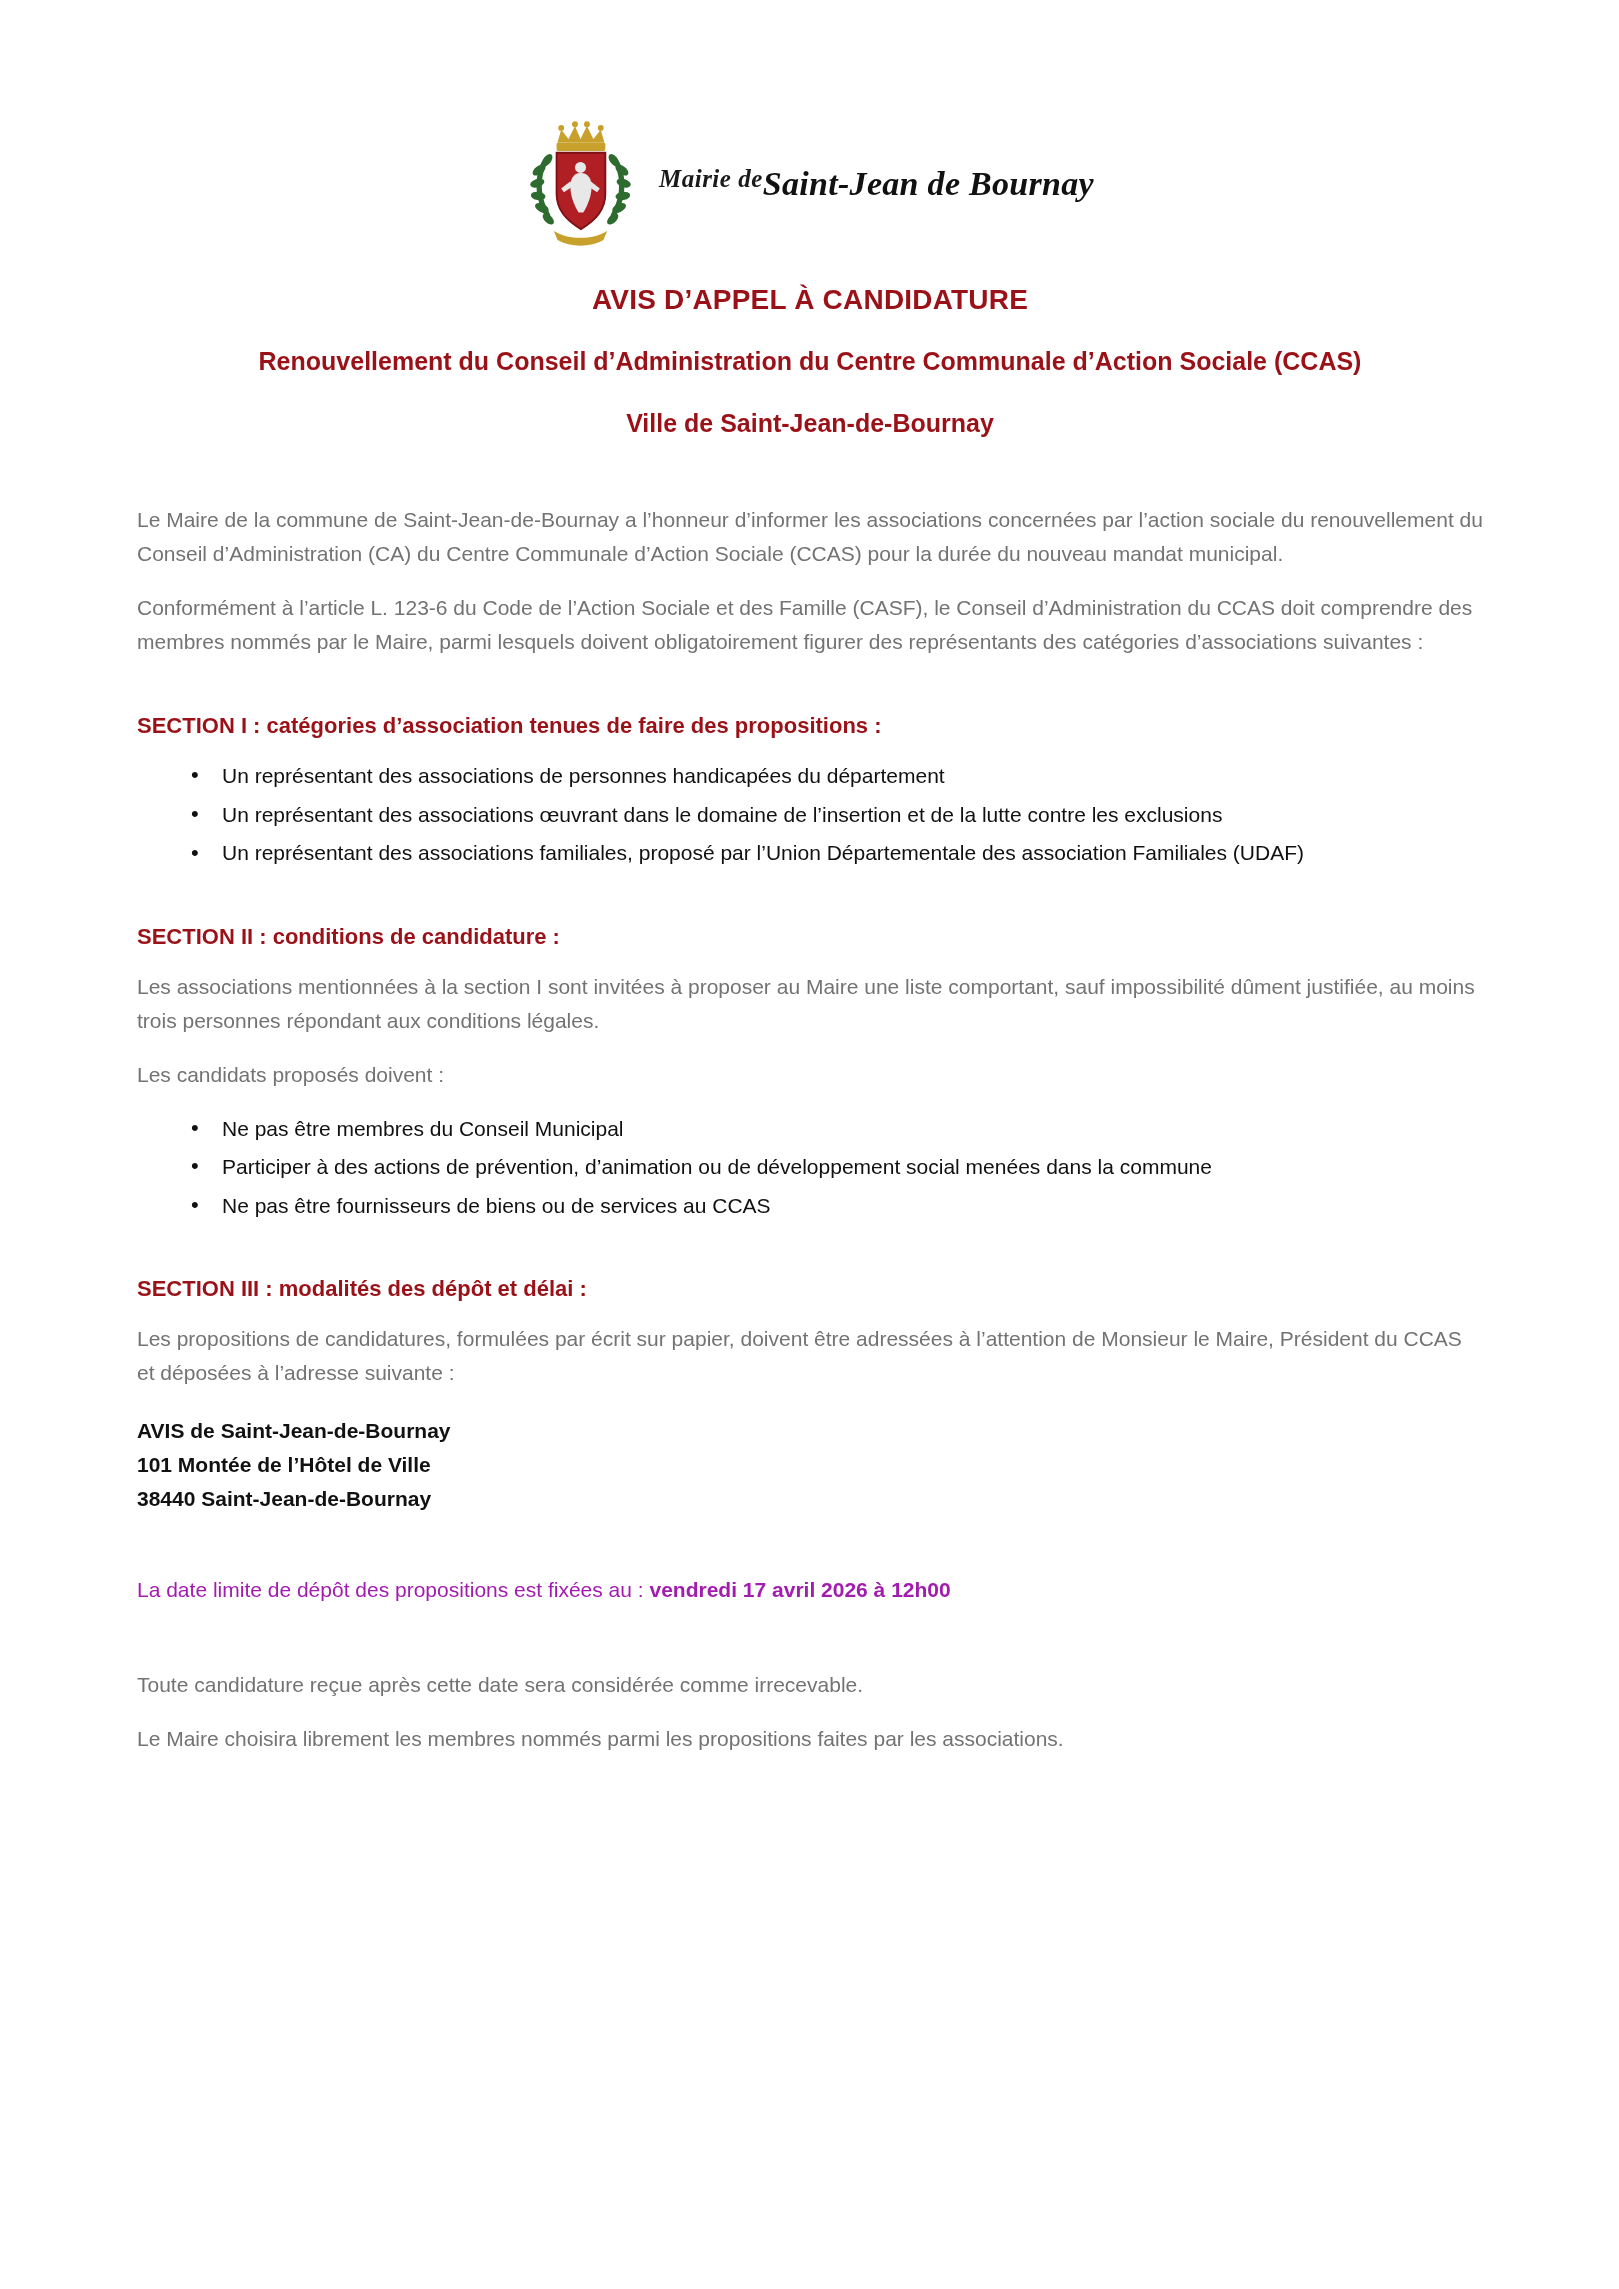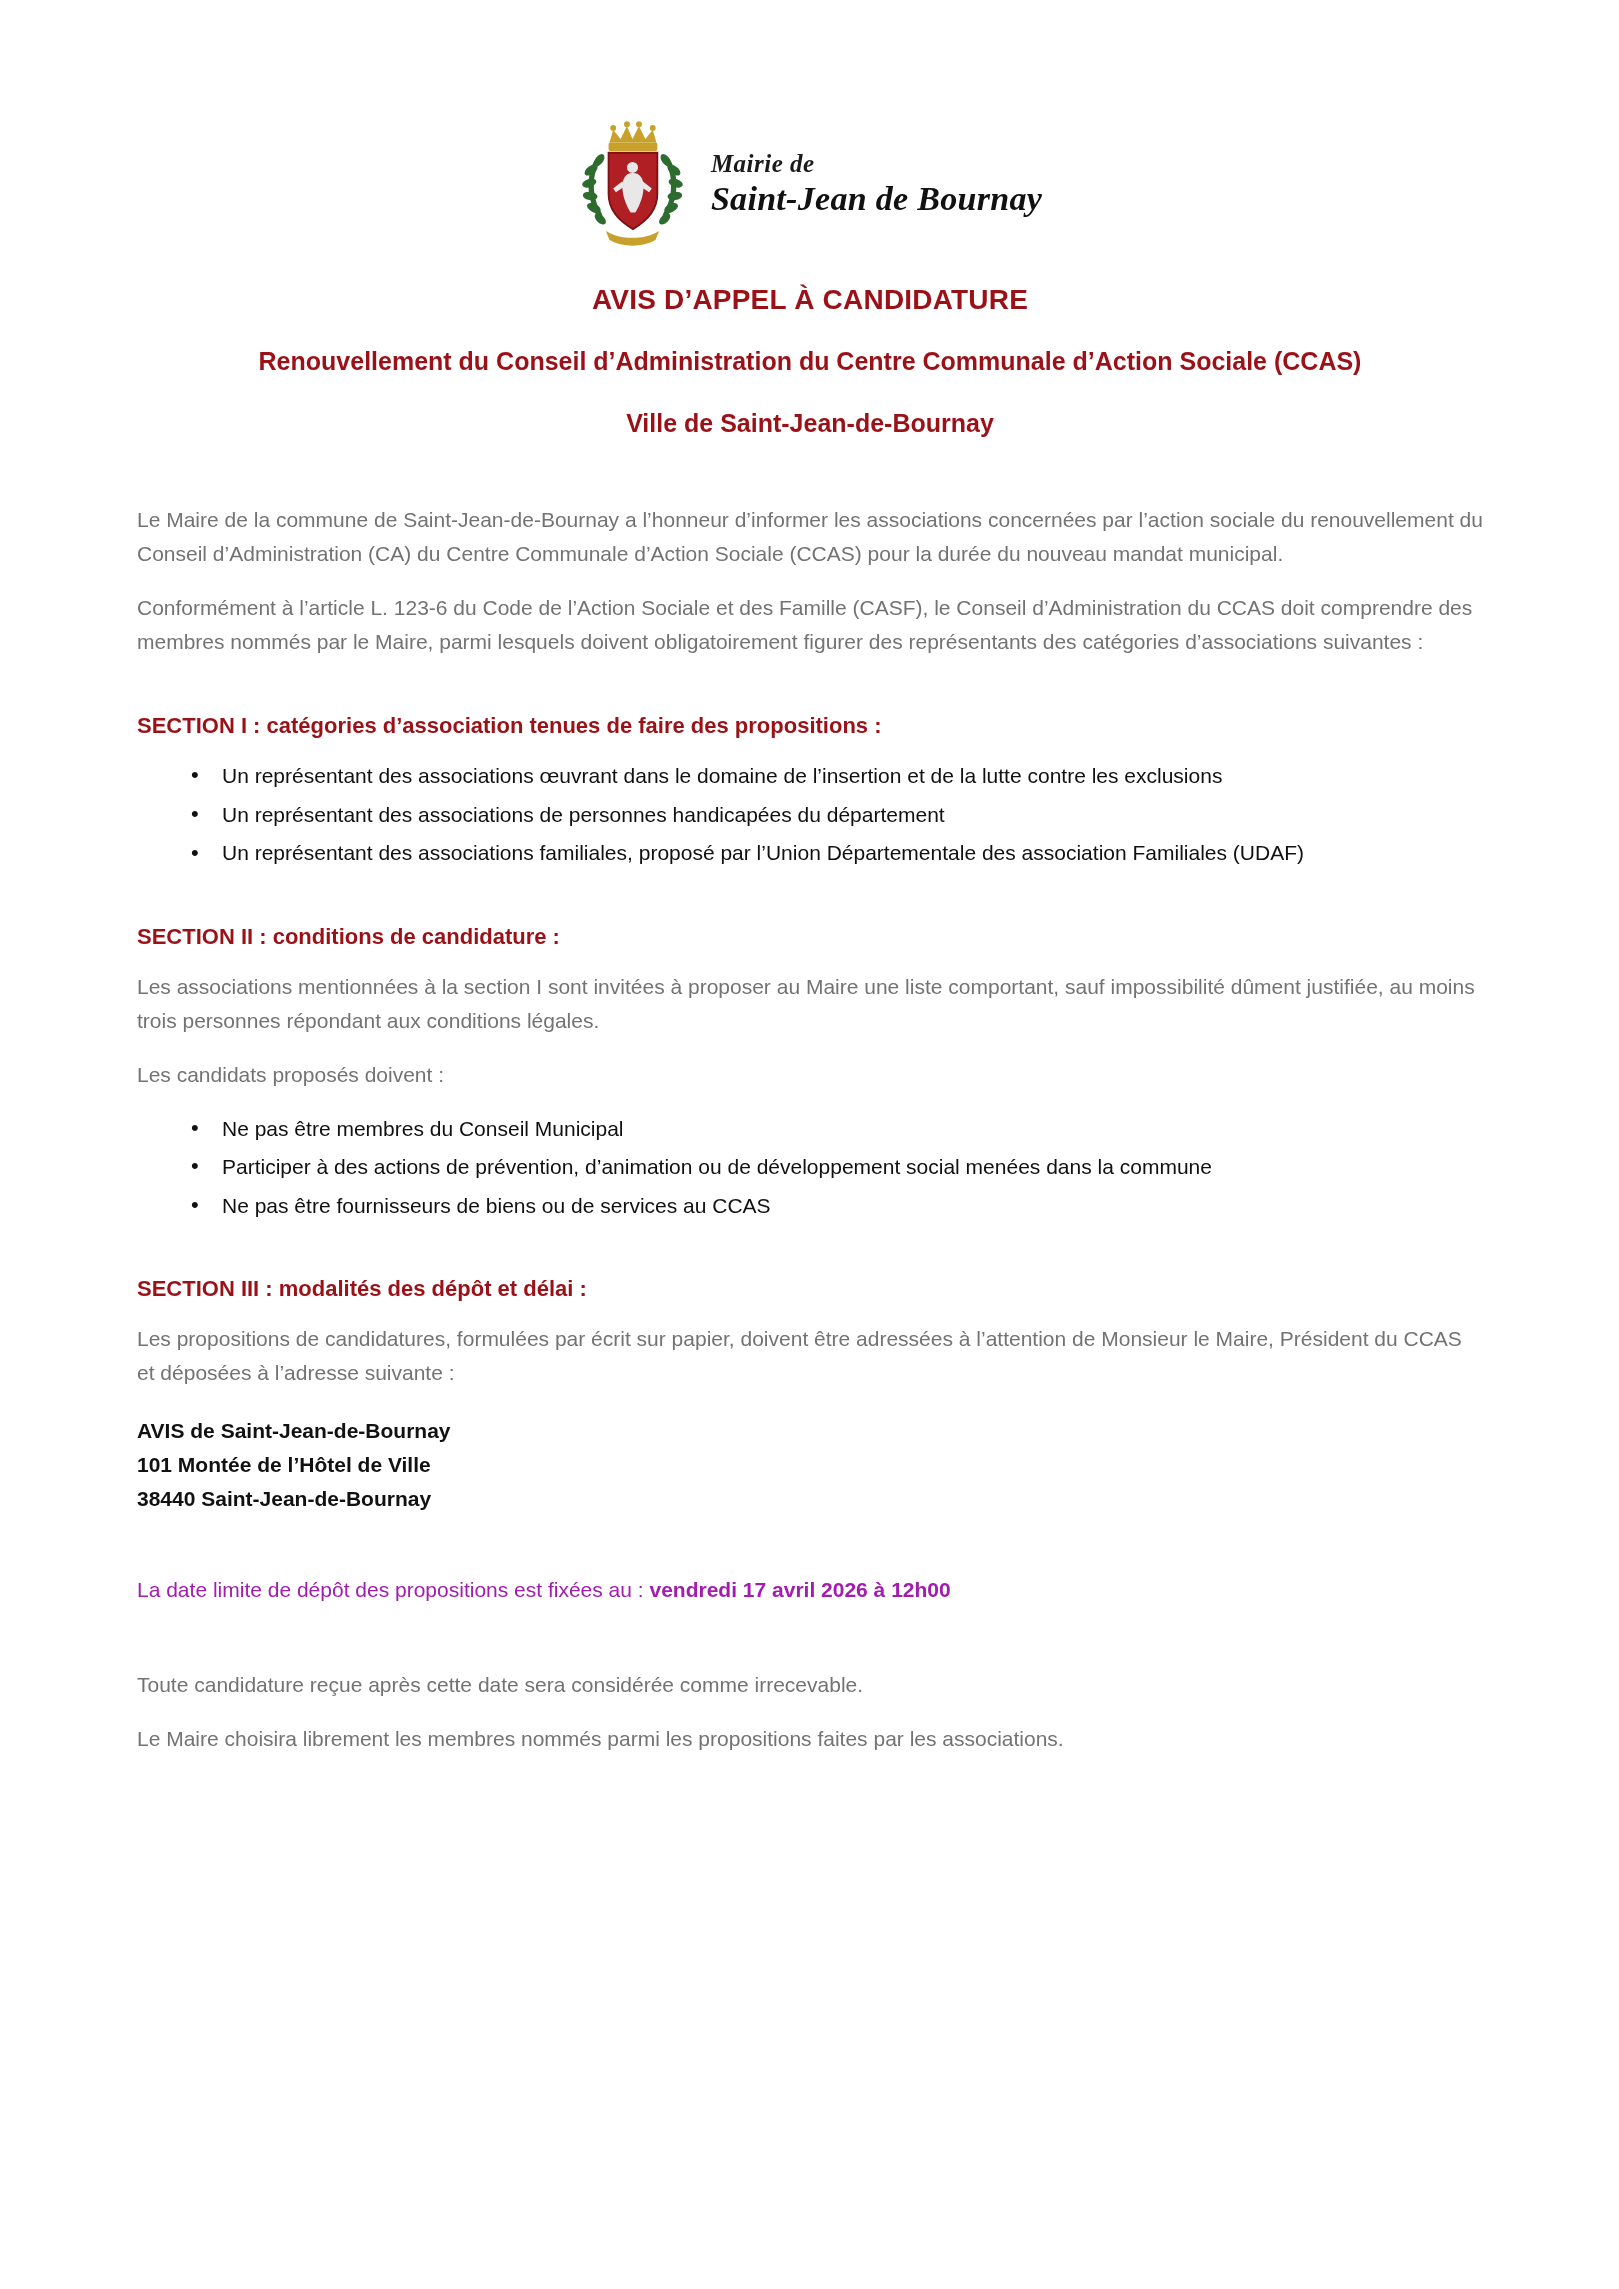--- a/index.html
+++ b/index.html
@@ -32,21 +32,20 @@
   }
   .crest {
     width: 109px;
     height: 138px;
     position: relative;
     flex: 0 0 auto;
   }
   .crest svg { display: block; }
   .lh-text {
     display: flex;
-    flex-direction: column;
     justify-content: center;
     line-height: 1.05;
   }
   .lh-small {
     font-family: "Liberation Serif", serif;
     font-style: italic;
     font-weight: bold;
     font-size: 25px;
     color: #1a1a1a;
     letter-spacing: 0.5px;
@@ -205,22 +204,22 @@
   <h2 class="doc-subtitle">Renouvellement du Conseil d’Administration du Centre Communale d’Action Sociale (CCAS)</h2>
   <h2 class="doc-subtitle2">Ville de Saint-Jean-de-Bournay</h2>
 
   <div class="body-block">
 
     <p class="para">Le Maire de la commune de Saint-Jean-de-Bournay a l’honneur d’informer les associations concernées par l’action sociale du renouvellement du Conseil d’Administration (CA) du Centre Communale d’Action Sociale (CCAS) pour la durée du nouveau mandat municipal.</p>
     <p class="para">Conformément à l’article L. 123-6 du Code de l’Action Sociale et des Famille (CASF), le Conseil d’Administration du CCAS doit comprendre des membres nommés par le Maire, parmi lesquels doivent obligatoirement figurer des représentants des catégories d’associations suivantes :</p>
 
     <h3 class="section-head">SECTION I : catégories d’association tenues de faire des propositions :</h3>
     <ul class="bullets">
+      <li>Un représentant des associations de personnes handicapées du département</li>
       <li>Un représentant des associations œuvrant dans le domaine de l’insertion et de la lutte contre les exclusions</li>
-      <li>Un représentant des associations de personnes handicapées du département</li>
       <li>Un représentant des associations familiales, proposé par l’Union Départementale des association Familiales (UDAF)</li>
     </ul>
 
     <h3 class="section-head">SECTION II : conditions de candidature :</h3>
     <p class="para">Les associations mentionnées à la section I sont invitées à proposer au Maire une liste comportant, sauf impossibilité dûment justifiée, au moins trois personnes répondant aux conditions légales.</p>
     <p class="para">Les candidats proposés doivent :</p>
     <ul class="bullets">
       <li>Ne pas être membres du Conseil Municipal</li>
       <li>Participer à des actions de prévention, d’animation ou de développement social menées dans la commune</li>
       <li>Ne pas être fournisseurs de biens ou de services au CCAS</li>

